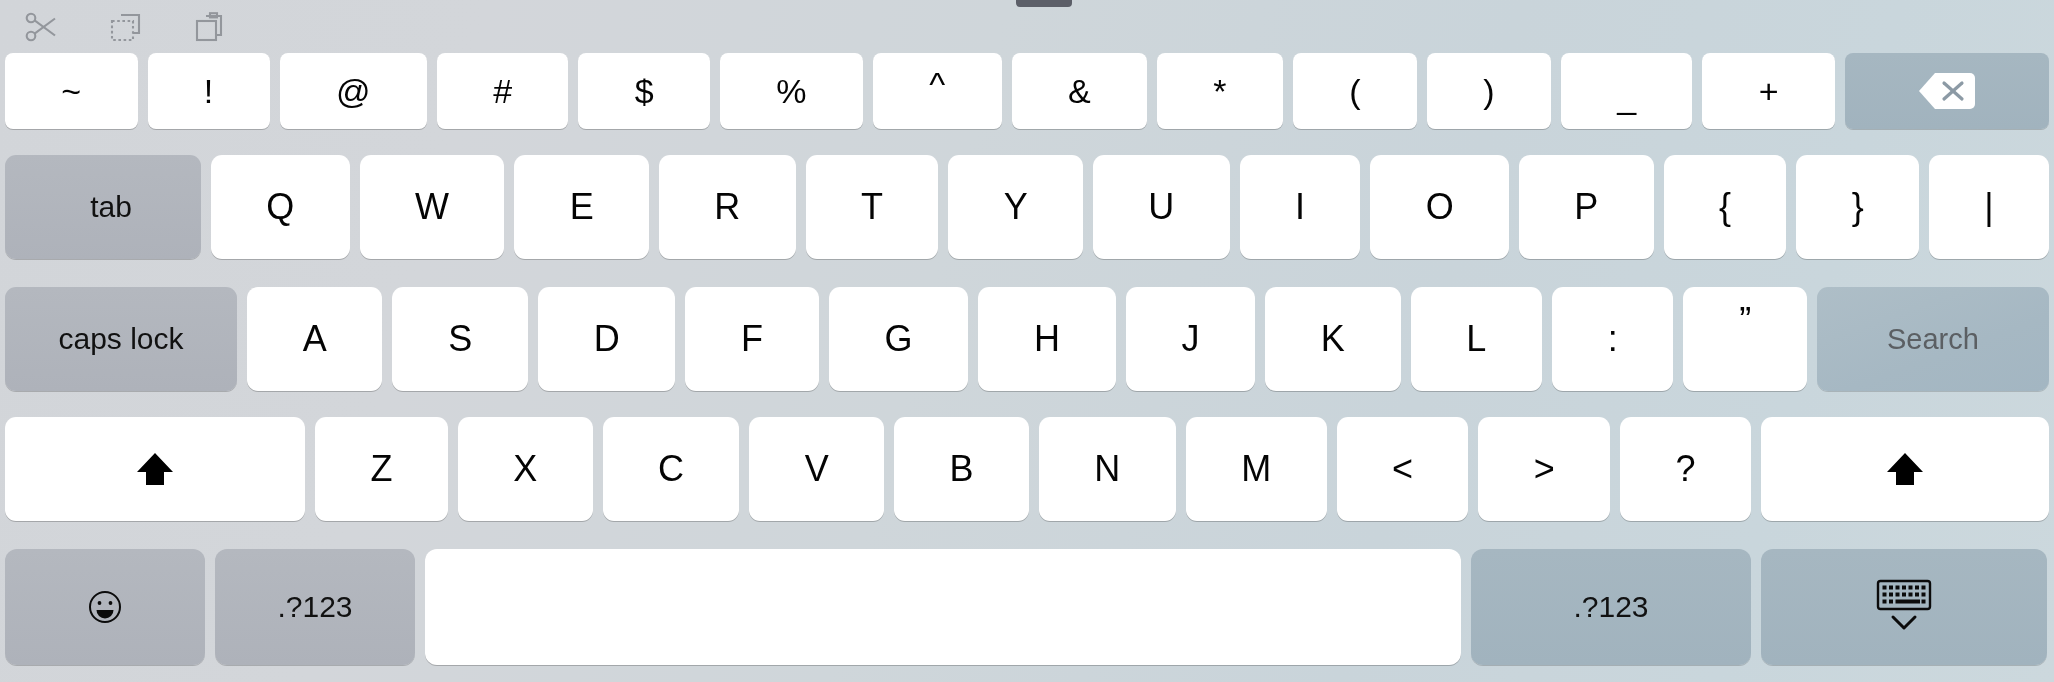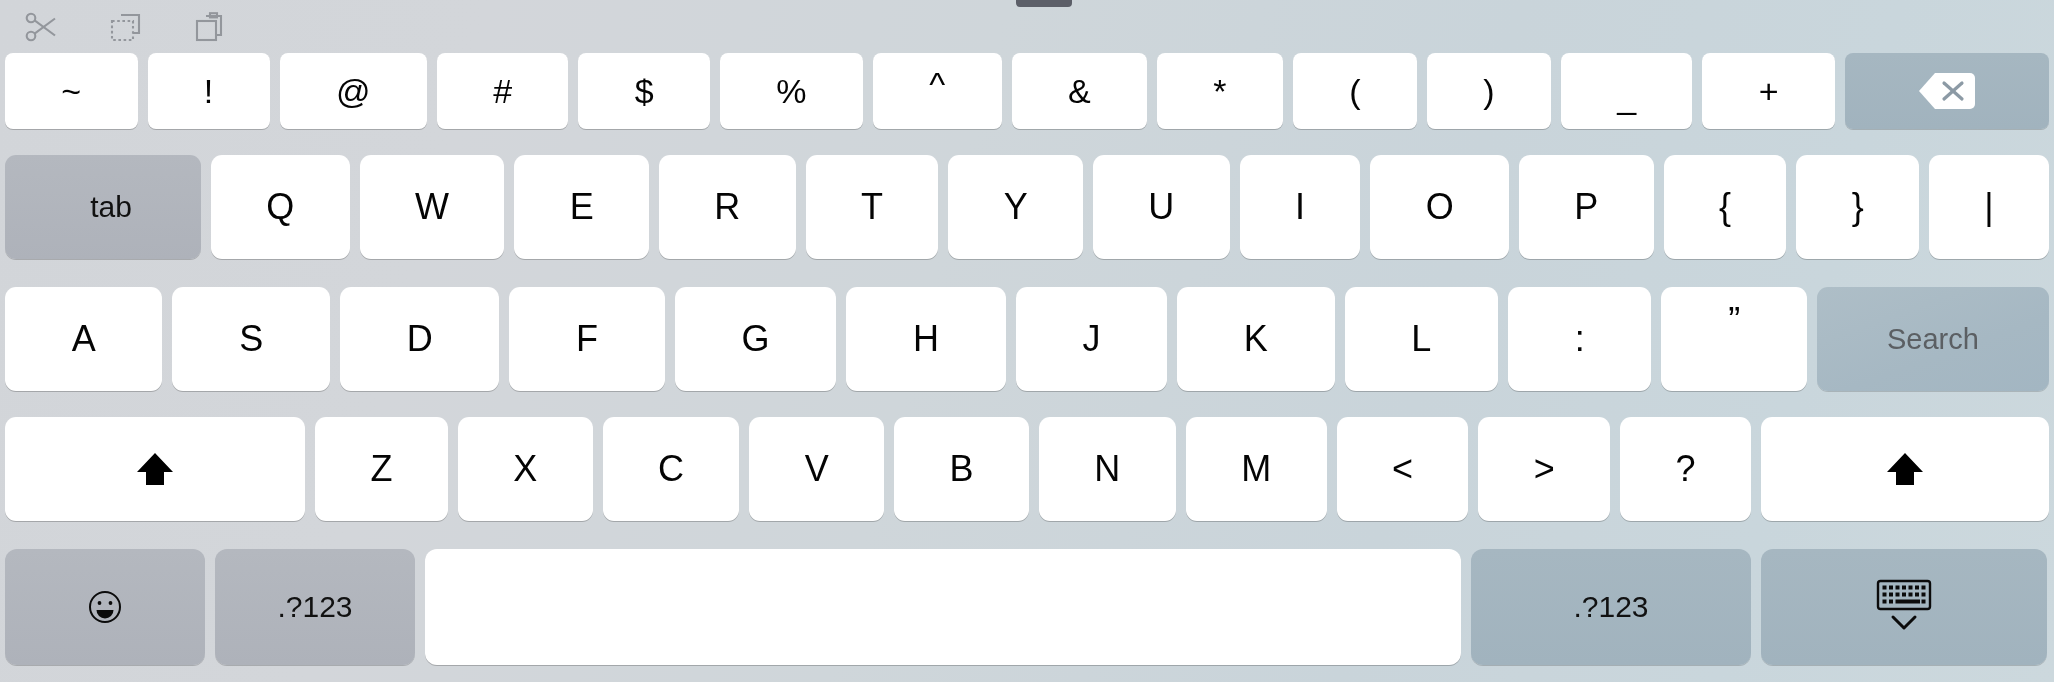--- a/index.html
+++ b/index.html
@@ -266,20 +266,23 @@
       </div>
     <div class="key">
         <span class="label">}</span>
       </div>
     <div class="key">
         <span class="label">|</span>
       </div>
   </div>
 
   <div class="krow r3">
+    <div class="key gray w-caps">
+        <span class="label mod-label">caps lock</span>
+      </div>
     <div class="key">
         <span class="label">A</span>
       </div>
     <div class="key">
         <span class="label">S</span>
       </div>
     <div class="key">
         <span class="label">D</span>
       </div>
     <div class="key">

